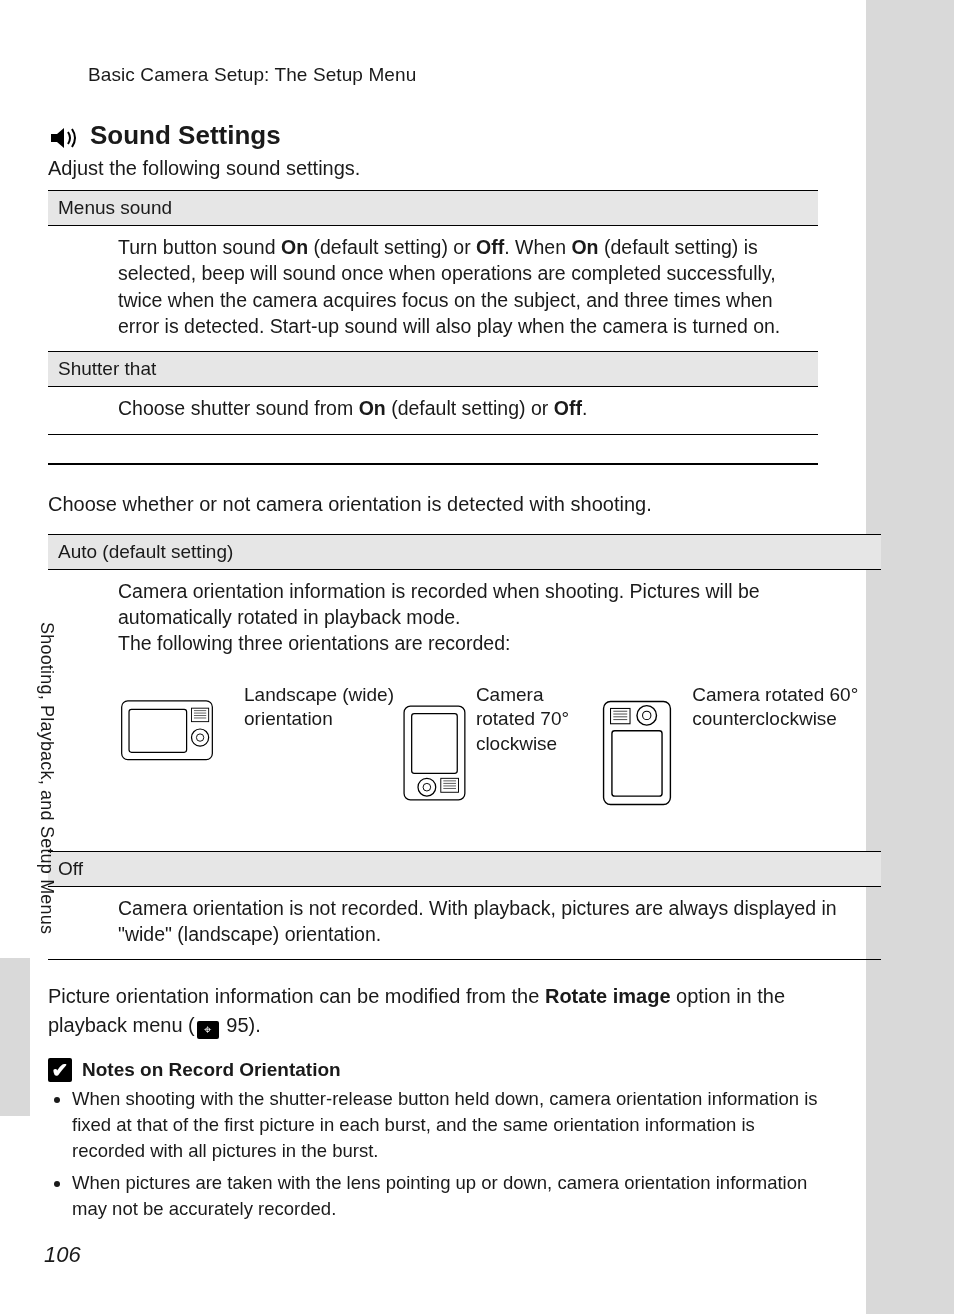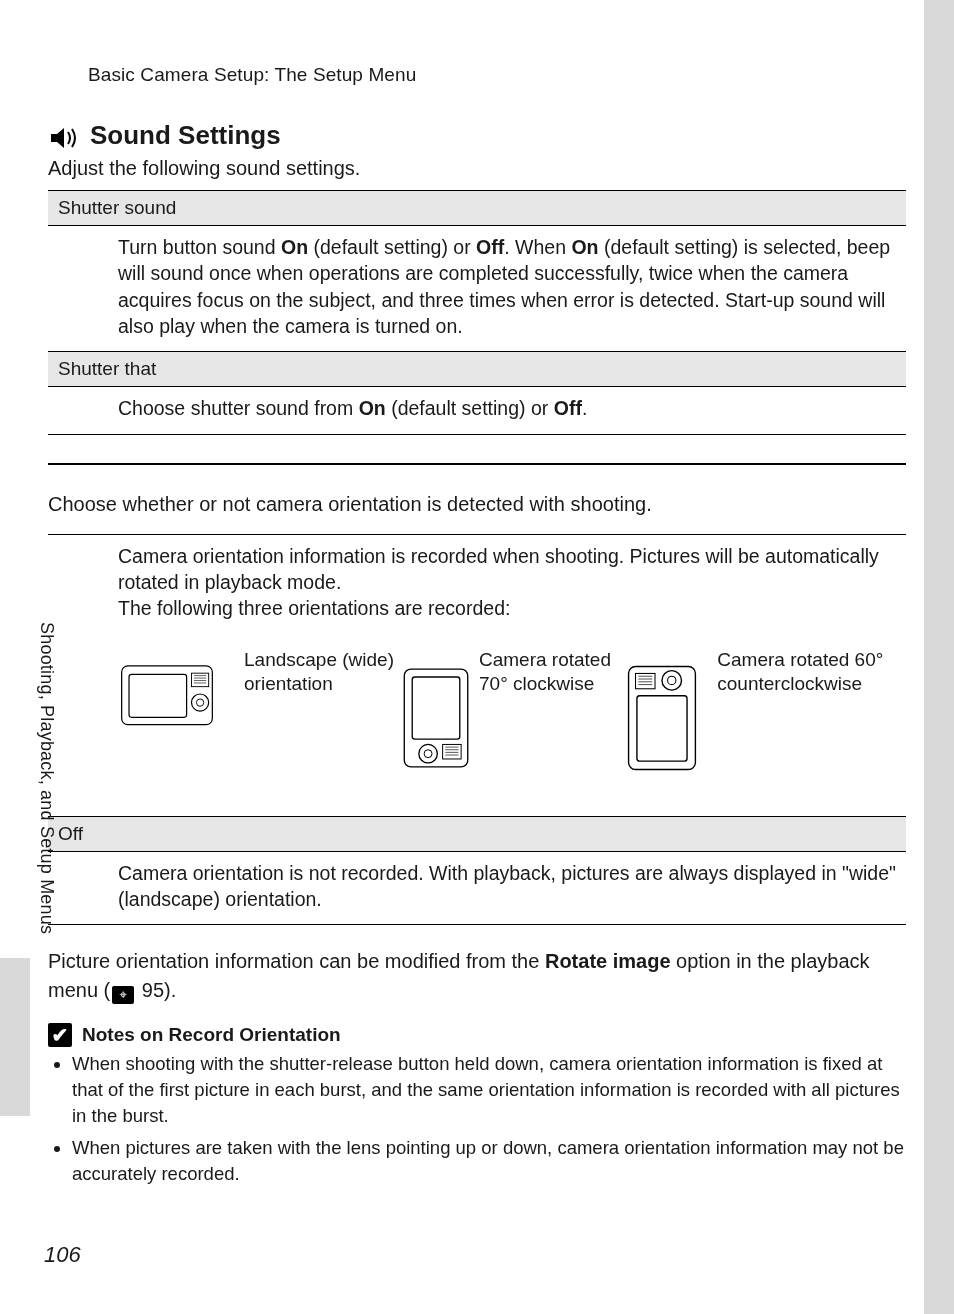--- a/index.html
+++ b/index.html
@@ -7,21 +7,21 @@
     background: #d9d9d9;
     font-family: "Segoe UI", "Helvetica Neue", Arial, sans-serif;
     color: #1a1a1a;
     width: 954px;
     height: 1314px;
     position: relative;
   }
   .page {
     position: absolute;
     left: 0; top: 0;
-    width: 954px; height: 1314px;
+    width: 866px; height: 1314px;
     background: #fff;
     padding: 44px 48px 0 48px;
   }
   .page-mask {
     position: absolute;
     top: 0; bottom: 0; right: 0;
     width: 30px;
     background: #d9d9d9;
   }
   .header-bc {
@@ -175,21 +175,21 @@
         <path d="M22 2 Q28 11 22 20" stroke="#000" stroke-width="2" fill="none"></path>
       </svg>
     </span>
     <span>Sound Settings</span>
   </div>
   <div class="sec-intro">Adjust the following sound settings.</div>
 
   <table class="option-table">
     <tbody>
         <tr>
-          <td class="header-cell">Shutter sound</td>
+          <td class="header-cell">Menus sound</td>
         </tr>
     <tr>
           <td class="body-cell">
             <div class="opt-body">Turn button sound <strong>On</strong> (default setting) or <strong>Off</strong>. When <strong>On</strong> (default setting) is selected, beep will sound once when operations are completed successfully, twice when the camera acquires focus on the subject, and three times when error is detected. Start-up sound will also play when the camera is turned on.</div>
           </td>
         </tr>
     <tr>
           <td class="header-cell">Shutter that</td>
         </tr>
     <tr>
@@ -199,20 +199,23 @@
         </tr>
   </tbody>
     </table>
 
   <hr class="divider">
 
   <div class="sec-intro">Choose whether or not camera orientation is detected with shooting.</div>
 
   <table class="option-table" style="margin-top:18px;">
     <tbody>
+        <tr>
+          <td class="header-cell">Auto (default setting)</td>
+        </tr>
     <tr>
           <td class="body-cell" style="padding-bottom:8px;">
       <div class="opt-body">
         <span>Camera orientation information is recorded when shooting. Pictures will be automatically rotated in playback mode.</span><br>
         <span>The following three orientations are recorded:</span>
       </div>
       <div class="orient-row">
         <div class="orient-col">
           <svg class="cam-svg" width="160" height="112" viewBox="0 0 160 112">
             <rect x="6" y="10" width="148" height="96" rx="10" fill="#fff" stroke="#000" stroke-width="2"></rect>

